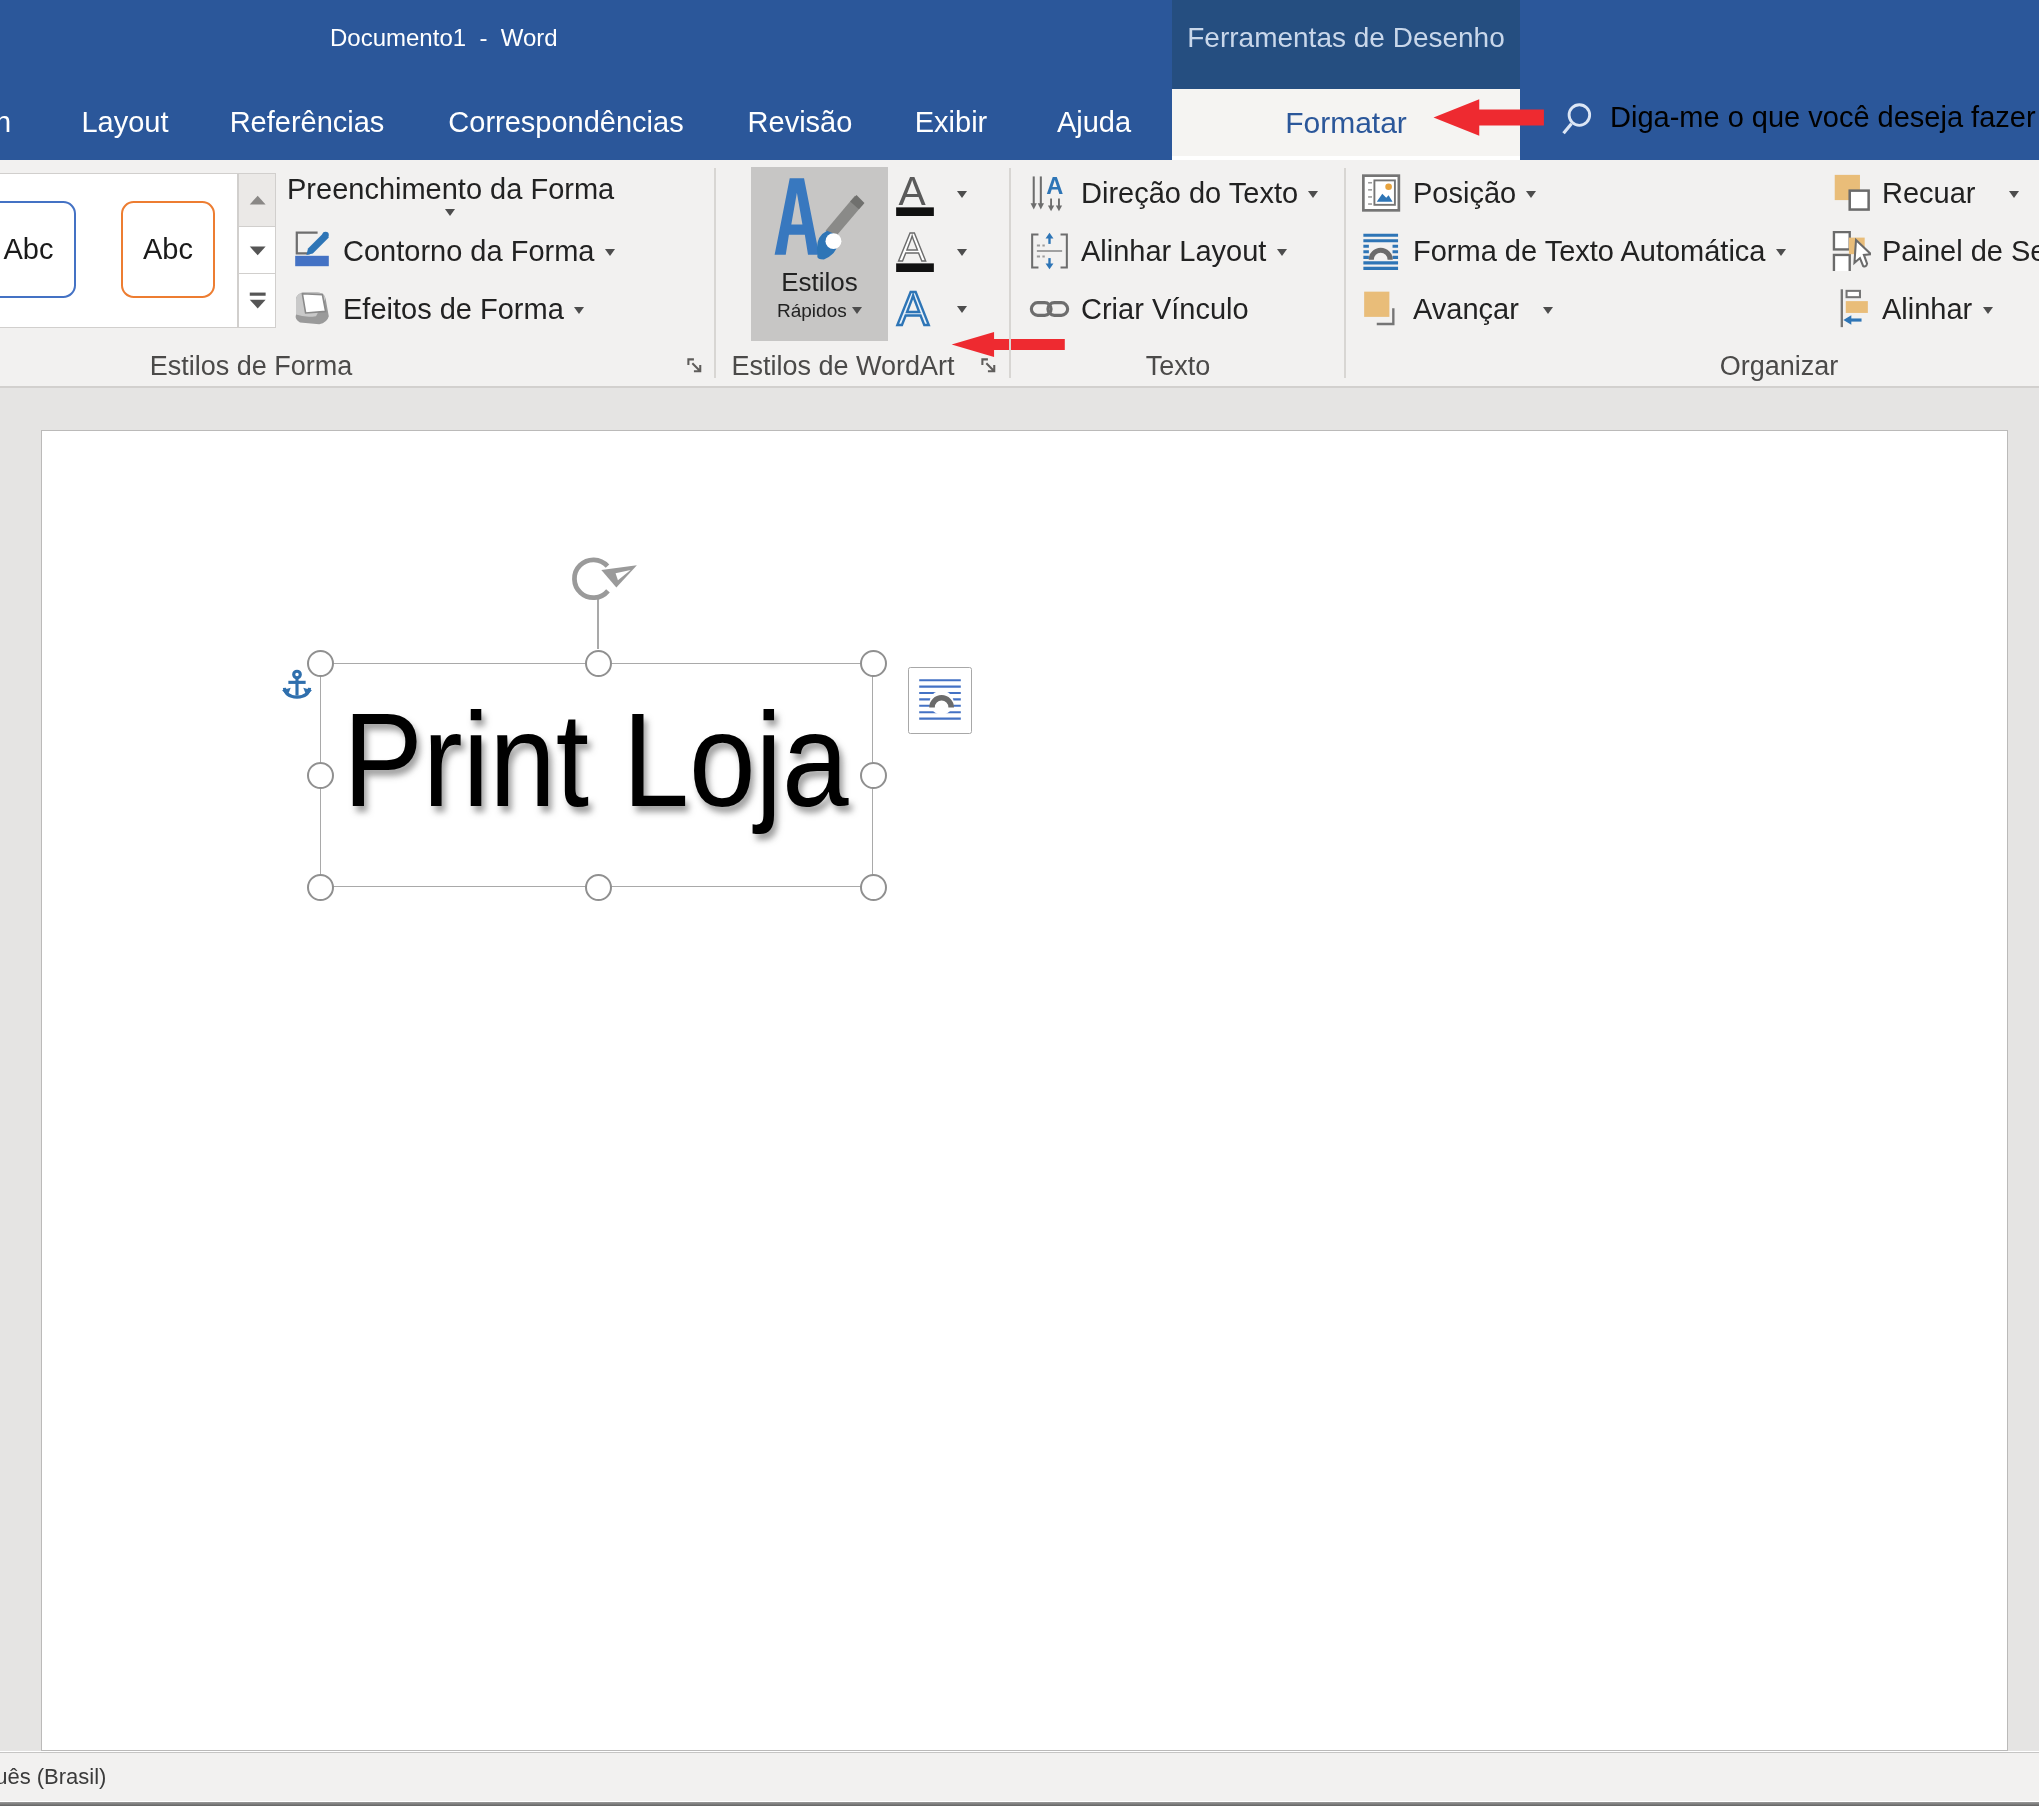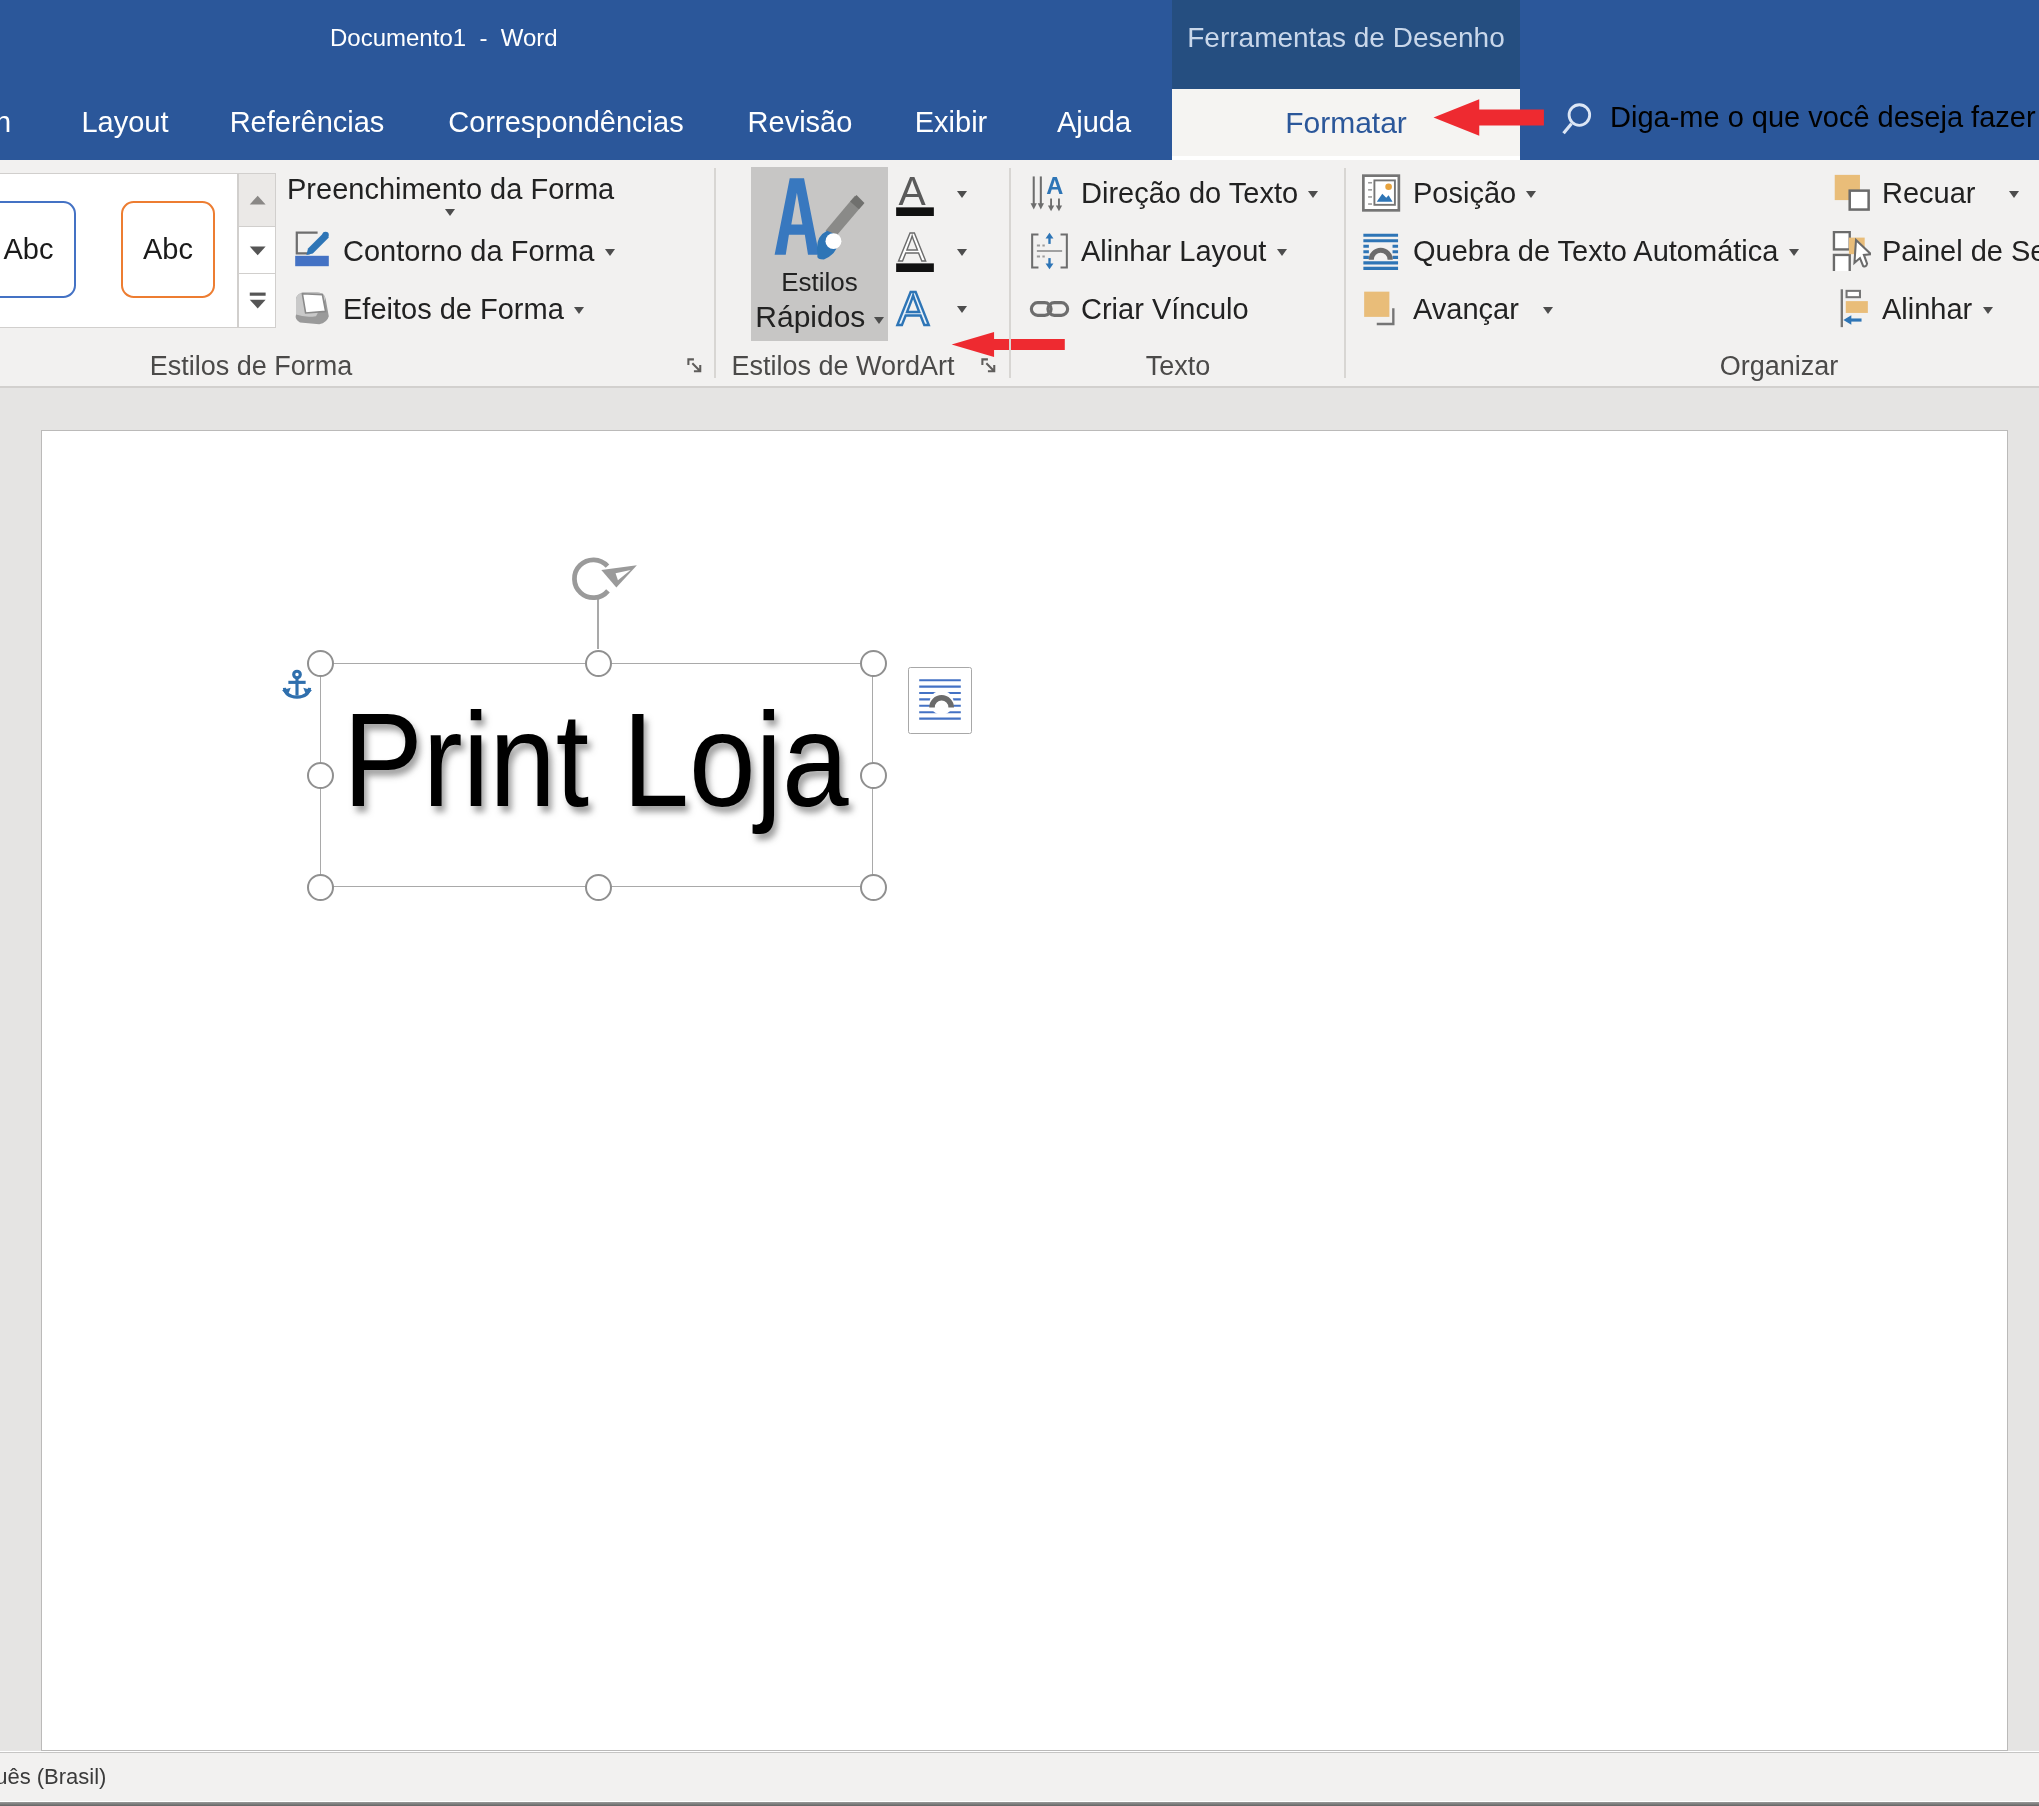--- a/index.html
+++ b/index.html
@@ -104,21 +104,21 @@
 
 <div class="a" style="left:751px;top:167px;width:137px;height:174px;background:#c7c6c5;"></div>
 <svg class="a" style="left:773px;top:172px;" width="105" height="97" viewBox="0 0 132 122">
   <path fill-rule="evenodd" d="M21 8 H39 L58 104 H44 L40 79 H20 L16 104 H2 Z M30 26 L37 66 H23 Z" fill="#3878bf"></path>
   <polygon points="66,74 103,30 114,40 80,80" fill="#8a8a88"></polygon>
   <polygon points="97,37 108,47 115,39 105,29" fill="#70706e"></polygon>
   <path d="M56 104 Q52 82 68 74 L82 80 Q84 102 64 110 Q54 110 56 104 Z" fill="#2e75b6"></path>
   <circle cx="76" cy="87" r="10" fill="#fff"></circle>
 </svg>
 <div class="a" style="left:751px;top:267px;width:137px;text-align:center;font-size:26px;color:#222;">Estilos</div>
-<div class="a" style="left:751px;top:300px;width:137px;text-align:center;font-size:30px;color:#222;">Rápidos&nbsp;<span style="display:inline-block;width:0;height:0;border-left:5.6px solid transparent;border-right:5.6px solid transparent;border-top:7.1px solid #4d4d4d;vertical-align:3.2px;"></span></div>
+<div class="a" style="left:751px;top:300px;width:137px;text-align:center;font-size:19px;color:#222;">Rápidos&nbsp;<span style="display:inline-block;width:0;height:0;border-left:5.6px solid transparent;border-right:5.6px solid transparent;border-top:7.1px solid #4d4d4d;vertical-align:3.2px;"></span></div>
 
 <svg class="a" style="left:893px;top:172px;" width="44" height="44" viewBox="0 0 56 56">
   <text x="7" y="42" font-family="Liberation Sans" font-size="52" fill="#5a5a5a">A</text>
   <rect x="4" y="45" width="48" height="11" fill="#111"></rect>
 </svg>
 <div class="car a" style="left:947px;top:188px;"></div>
 <svg class="a" style="left:893px;top:228px;" width="44" height="44" viewBox="0 0 56 56">
   <text x="7" y="42" font-family="Liberation Sans" font-size="52" fill="#ffffff" stroke="#6d6d6d" stroke-width="1.8">A</text>
   <rect x="4" y="45" width="48" height="11" fill="#111"></rect>
 </svg>
@@ -201,21 +201,21 @@
         <line x1="3" y1="12" x2="47" y2="12"></line>
       <line x1="3" y1="19" x2="47" y2="19"></line>
         <line x1="3" y1="26" x2="47" y2="26"></line>
       <line x1="3" y1="33" x2="47" y2="33"></line>
         <line x1="3" y1="40" x2="47" y2="40"></line>
       <line x1="3" y1="47" x2="47" y2="47"></line>
     </g>
     <rect x="10" y="15" width="30" height="22" fill="#f2f1f0"></rect>
     <path d="M13 36 A12 12 0 0 1 37 36" fill="none" stroke="#6b6b6b" stroke-width="6.5"></path>
   </svg>
-  <span class="txt">Quebra de Texto Automática</span>
+  <span class="txt">Forma de Texto Automática</span>
     <span class="car"></span>
 </div>
 <div class="row" style="left:1361px;top:289px;height:40px;">
   <svg width="41" height="40" viewBox="0 0 52 50">
     <rect x="4" y="3" width="32" height="32" fill="#e9bd79"></rect>
     <path d="M41 24 V44 H20" fill="none" stroke="#757575" stroke-width="3"></path>
   </svg>
   <span class="txt">Avançar</span>
     <span class="car" style="margin-left:24px;"></span>
 </div>

